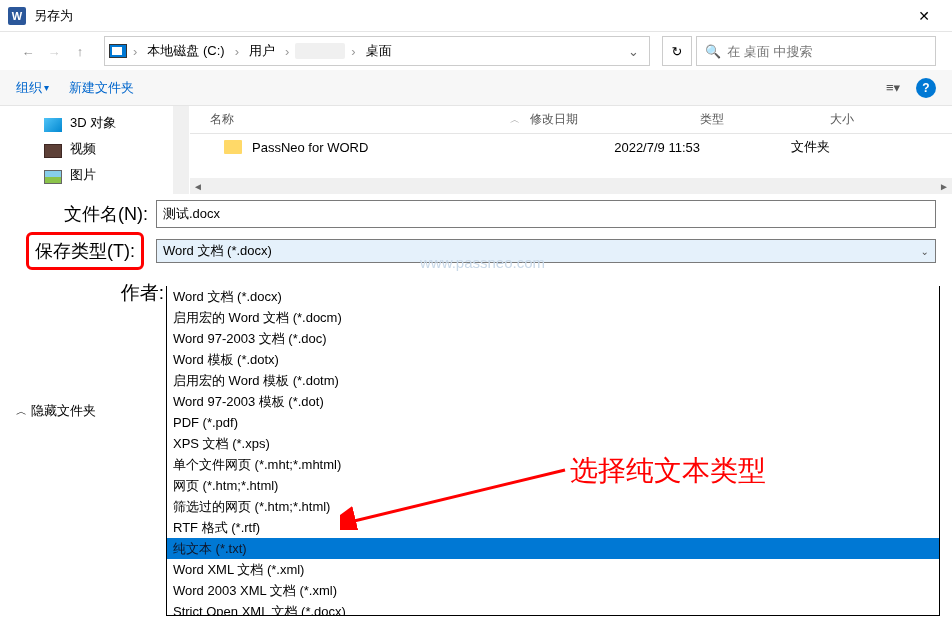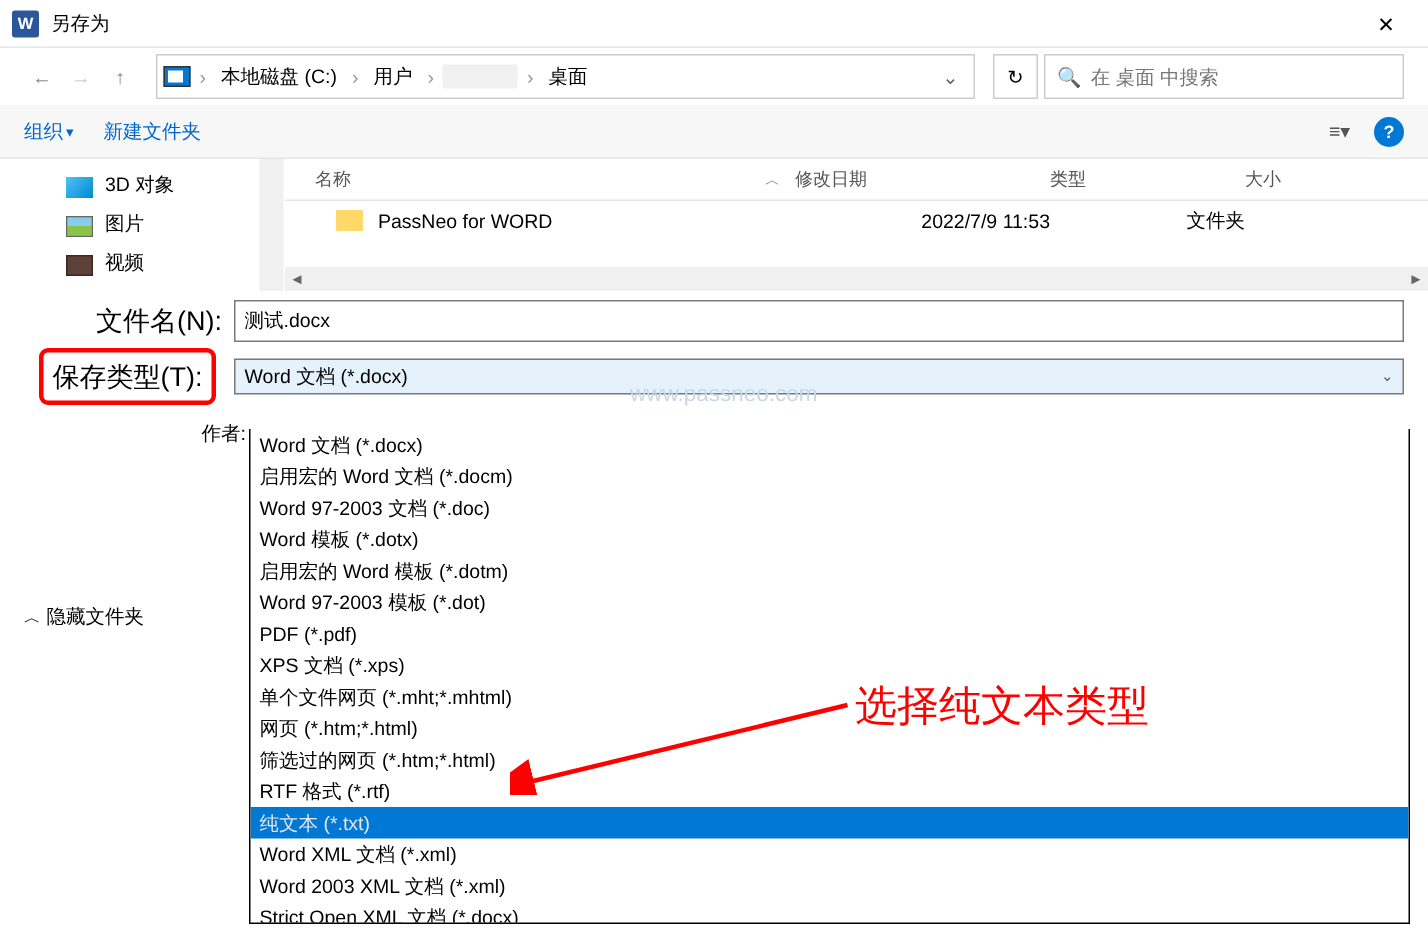--- a/index.html
+++ b/index.html
@@ -49,23 +49,23 @@
     .hscroll-arrow { width: 16px; height: 16px; display: flex; align-items: center; justify-content: center; font-size: 10px; color: #666; }
     .form-area { padding: 6px 16px; }
     .form-row { display: flex; align-items: center; margin-bottom: 4px; }
     .form-label { width: 140px; text-align: right; padding-right: 8px; font-size: 18px; }
     .form-input { flex: 1; height: 24px; border: 1px solid #7a7a7a; padding: 13px 6px; font-size: 13px; }
     .form-select { flex: 1; height: 24px; border: 1px solid #7a7a7a; background: #e5f1fb; padding: 0 6px; font-size: 13px; display: flex; align-items: center; justify-content: space-between; }
     .red-box { border: 3px solid #ff0000; border-radius: 6px; padding: 4px 6px; margin-left: -8px; margin-right: 4px; }
     .watermark { position: absolute; top: 254px; left: 420px; color: #c8d8e8; font-size: 15px; z-index: 5; pointer-events: none; }
     .dropdown-list { position: absolute; left: 166px; top: 286px; right: 12px; background: #fff; border: 1px solid #000; border-top: none; z-index: 10; max-height: 330px; overflow: hidden; }
     .dd-item { padding: 1px 6px; font-size: 13px; line-height: 19px; cursor: pointer; }
-    .dd-item.selected { background: #0078d4; color: #e5e5e5; }
+    .dd-item.selected { background: #0078d4; color: #0f172a; }
     .author-row { display: flex; align-items: center; padding: 6px 16px; }
-    .author-label { width: 140px; text-align: right; padding-right: 8px; font-size: 13px; }
+    .author-label { width: 140px; text-align: right; padding-right: 8px; font-size: 19px; }
     .hide-folders { position: absolute; left: 16px; top: 402px; font-size: 13px; cursor: pointer; display: flex; align-items: center; gap: 4px; }
     .annotation { position: absolute; top: 452px; left: 570px; color: #ff0000; font-size: 28px; font-weight: normal; z-index: 20; pointer-events: none; }
     .arrow-svg { position: absolute; top: 460px; left: 340px; z-index: 20; pointer-events: none; }
     .dropdown-arrow { font-size: 10px; color: #555; }
   </style>
 </head>
 <body>
 
 <div class="titlebar">
   <div class="titlebar-left">
@@ -114,26 +114,26 @@
   </div>
 </div>
 
 <div class="content-row">
   <div class="sidebar">
     <div class="sidebar-item">
         <span class="sb-icon obj"></span>
         <span>3D 对象</span>
       </div>
     <div class="sidebar-item">
+        <span class="sb-icon vid"></span>
+        <span>视频</span>
+      </div>
+    <div class="sidebar-item">
         <span class="sb-icon pic"></span>
         <span>图片</span>
-      </div>
-    <div class="sidebar-item">
-        <span class="sb-icon vid"></span>
-        <span>视频</span>
       </div>
     <div class="sidebar-scroll"></div>
   </div>
   <div class="main-area">
     <div class="list-header">
       <div class="col-name">
           <span>名称</span>
           <span style="margin-left:auto;margin-right:10px" class="sort-arrow">︿</span>
         </div>
       <div class="col-date">修改日期</div>

